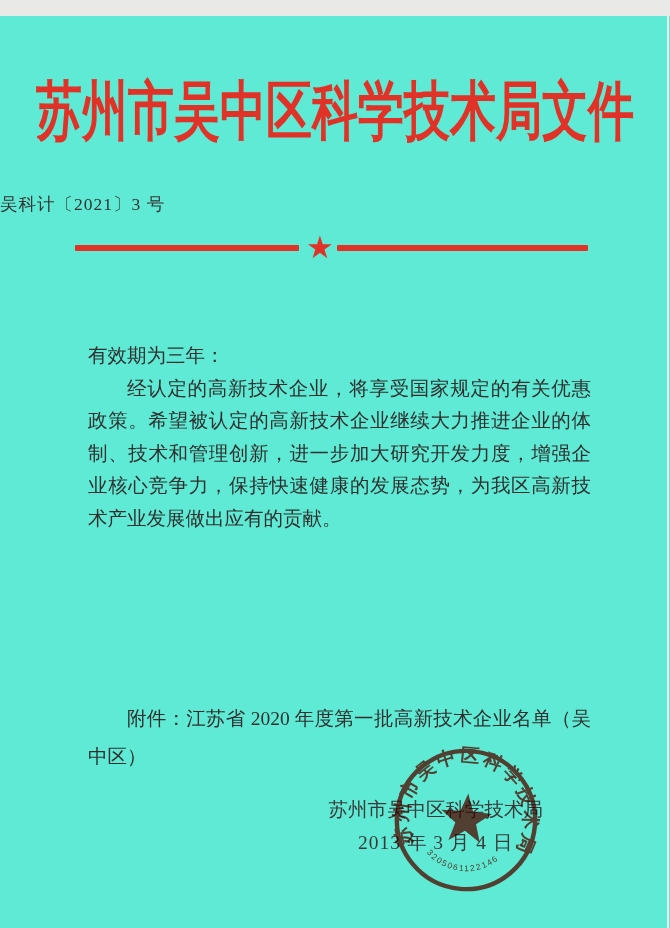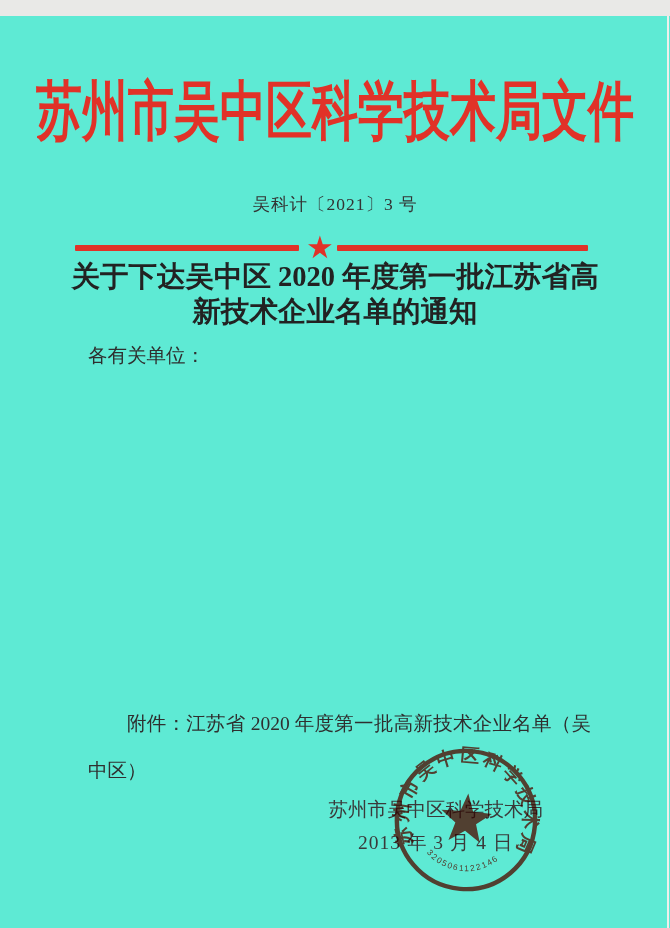--- a/index.html
+++ b/index.html
@@ -9,21 +9,21 @@
     font-family:"Liberation Serif","DejaVu Serif",serif;color:#2f2f2f;
   }
   .page::after{content:"";position:absolute;right:1px;top:0;bottom:0;width:2px;background:#efefec;}
 
   .red-header{
     position:absolute;top:64px;left:0;right:0;text-align:center;
     font-size:46px;font-weight:bold;line-height:64px;white-space:nowrap;
     transform:scaleY(1.40);transform-origin:50% 50%;letter-spacing:0;
   }
   .doc-number{
-    position:absolute;top:176px;left:0;right:0;text-align:center;
+    position:absolute;top:176px;left:0;right:0;text-align:left;
     font-size:17.5px;letter-spacing:1px;color:#333;
   }
 
   .divider-seg{position:absolute;top:229px;height:6px;border-radius:1px;}
   .divider-left{left:75px;width:224px;}
   .divider-right{left:337px;width:251px;}
   .divider-star{
     position:absolute;left:301px;top:212px;width:38px;height:40px;
     text-align:center;font-size:31px;line-height:40px;
   }
@@ -35,21 +35,21 @@
 
   .doc-body{
     position:absolute;top:324px;left:88px;width:503px;
     font-size:19.5px;line-height:32.6px;text-align:justify;
   }
   .doc-body p{margin:0;}
   .indent{text-indent:2em;}
 
   .attachment{
     position:absolute;top:684px;left:88px;width:503px;
-    font-size:19.5px;line-height:47px;text-indent:2em;text-align:justify;
+    font-size:19.5px;line-height:38px;text-indent:2em;text-align:justify;
   }
 
   .signature{
     position:absolute;top:777px;right:127px;text-align:center;
     font-size:19.5px;line-height:33px;color:#3a3a3a;
   }
   .signature .date{letter-spacing:1px;}
 
   .seal{
     position:absolute;left:389px;top:727px;width:154px;height:154px;
@@ -62,24 +62,24 @@
 <div class="page">
 
   <div class="red-header" style="color: rgb(225, 50, 40);">苏州市吴中区科学技术局文件</div>
 
   <div class="doc-number">吴科计〔2021〕3 号</div>
 
   <div class="divider-seg divider-left" style="background: rgb(225, 50, 40);"></div>
   <div class="divider-star" style="color: rgb(225, 50, 40);">★</div>
   <div class="divider-seg divider-right" style="background: rgb(225, 50, 40);"></div>
 
-  <div class="doc-title">关于下达吴中区 2020 年度第一批江苏省高新技术企业名单的通知</div>
 
   <div class="doc-body">
-    <p>各有关单位：</p>
+    <p>有效期为三年：</p>
+    <p class="indent">经认定的高新技术企业，将享受国家规定的有关优惠政策。希望被认定的高新技术企业继续大力推进企业的体制、技术和管理创新，进一步加大研究开发力度，增强企业核心竞争力，保持快速健康的发展态势，为我区高新技术产业发展做出应有的贡献。</p>
   </div>
 
   <div class="attachment">附件：江苏省 2020 年度第一批高新技术企业名单（吴中区）</div>
 
   <div class="signature">
     <div class="org">苏州市吴中区科学技术局</div>
     <div class="date">2013 年 3 月 4 日</div>
   </div>
 
   <svg class="seal" viewBox="0 0 156 156" xmlns="http://www.w3.org/2000/svg">

